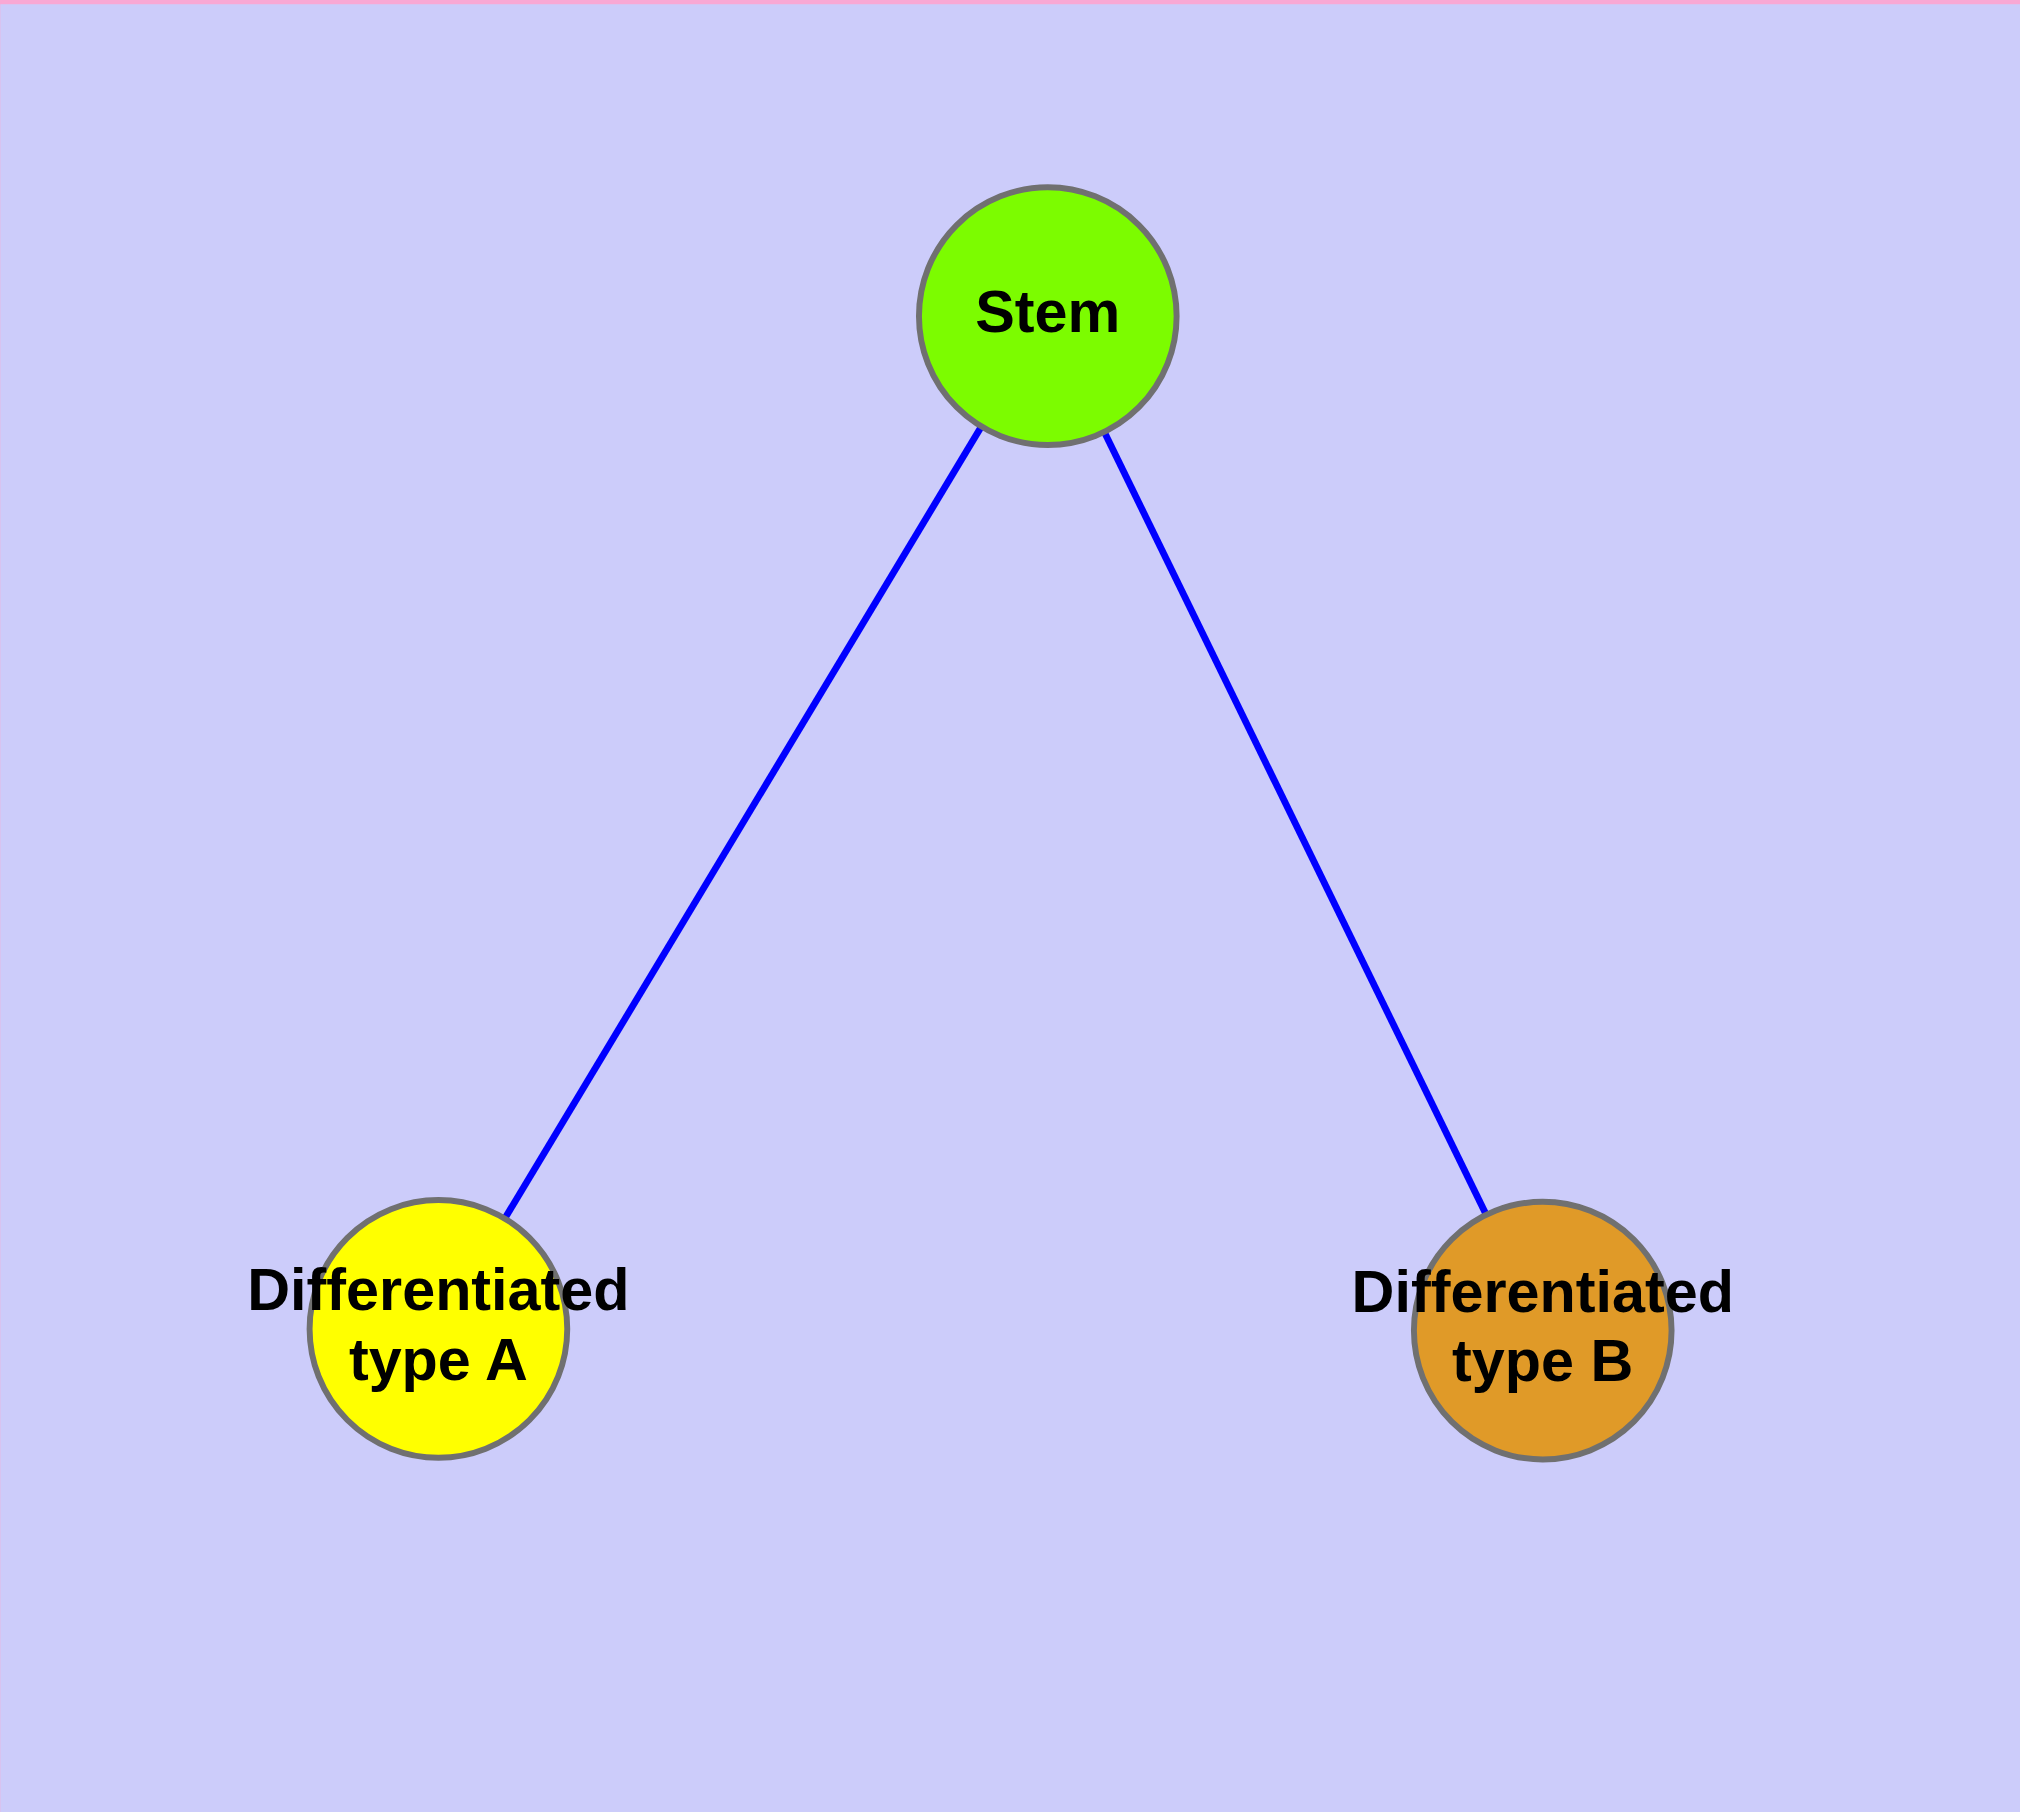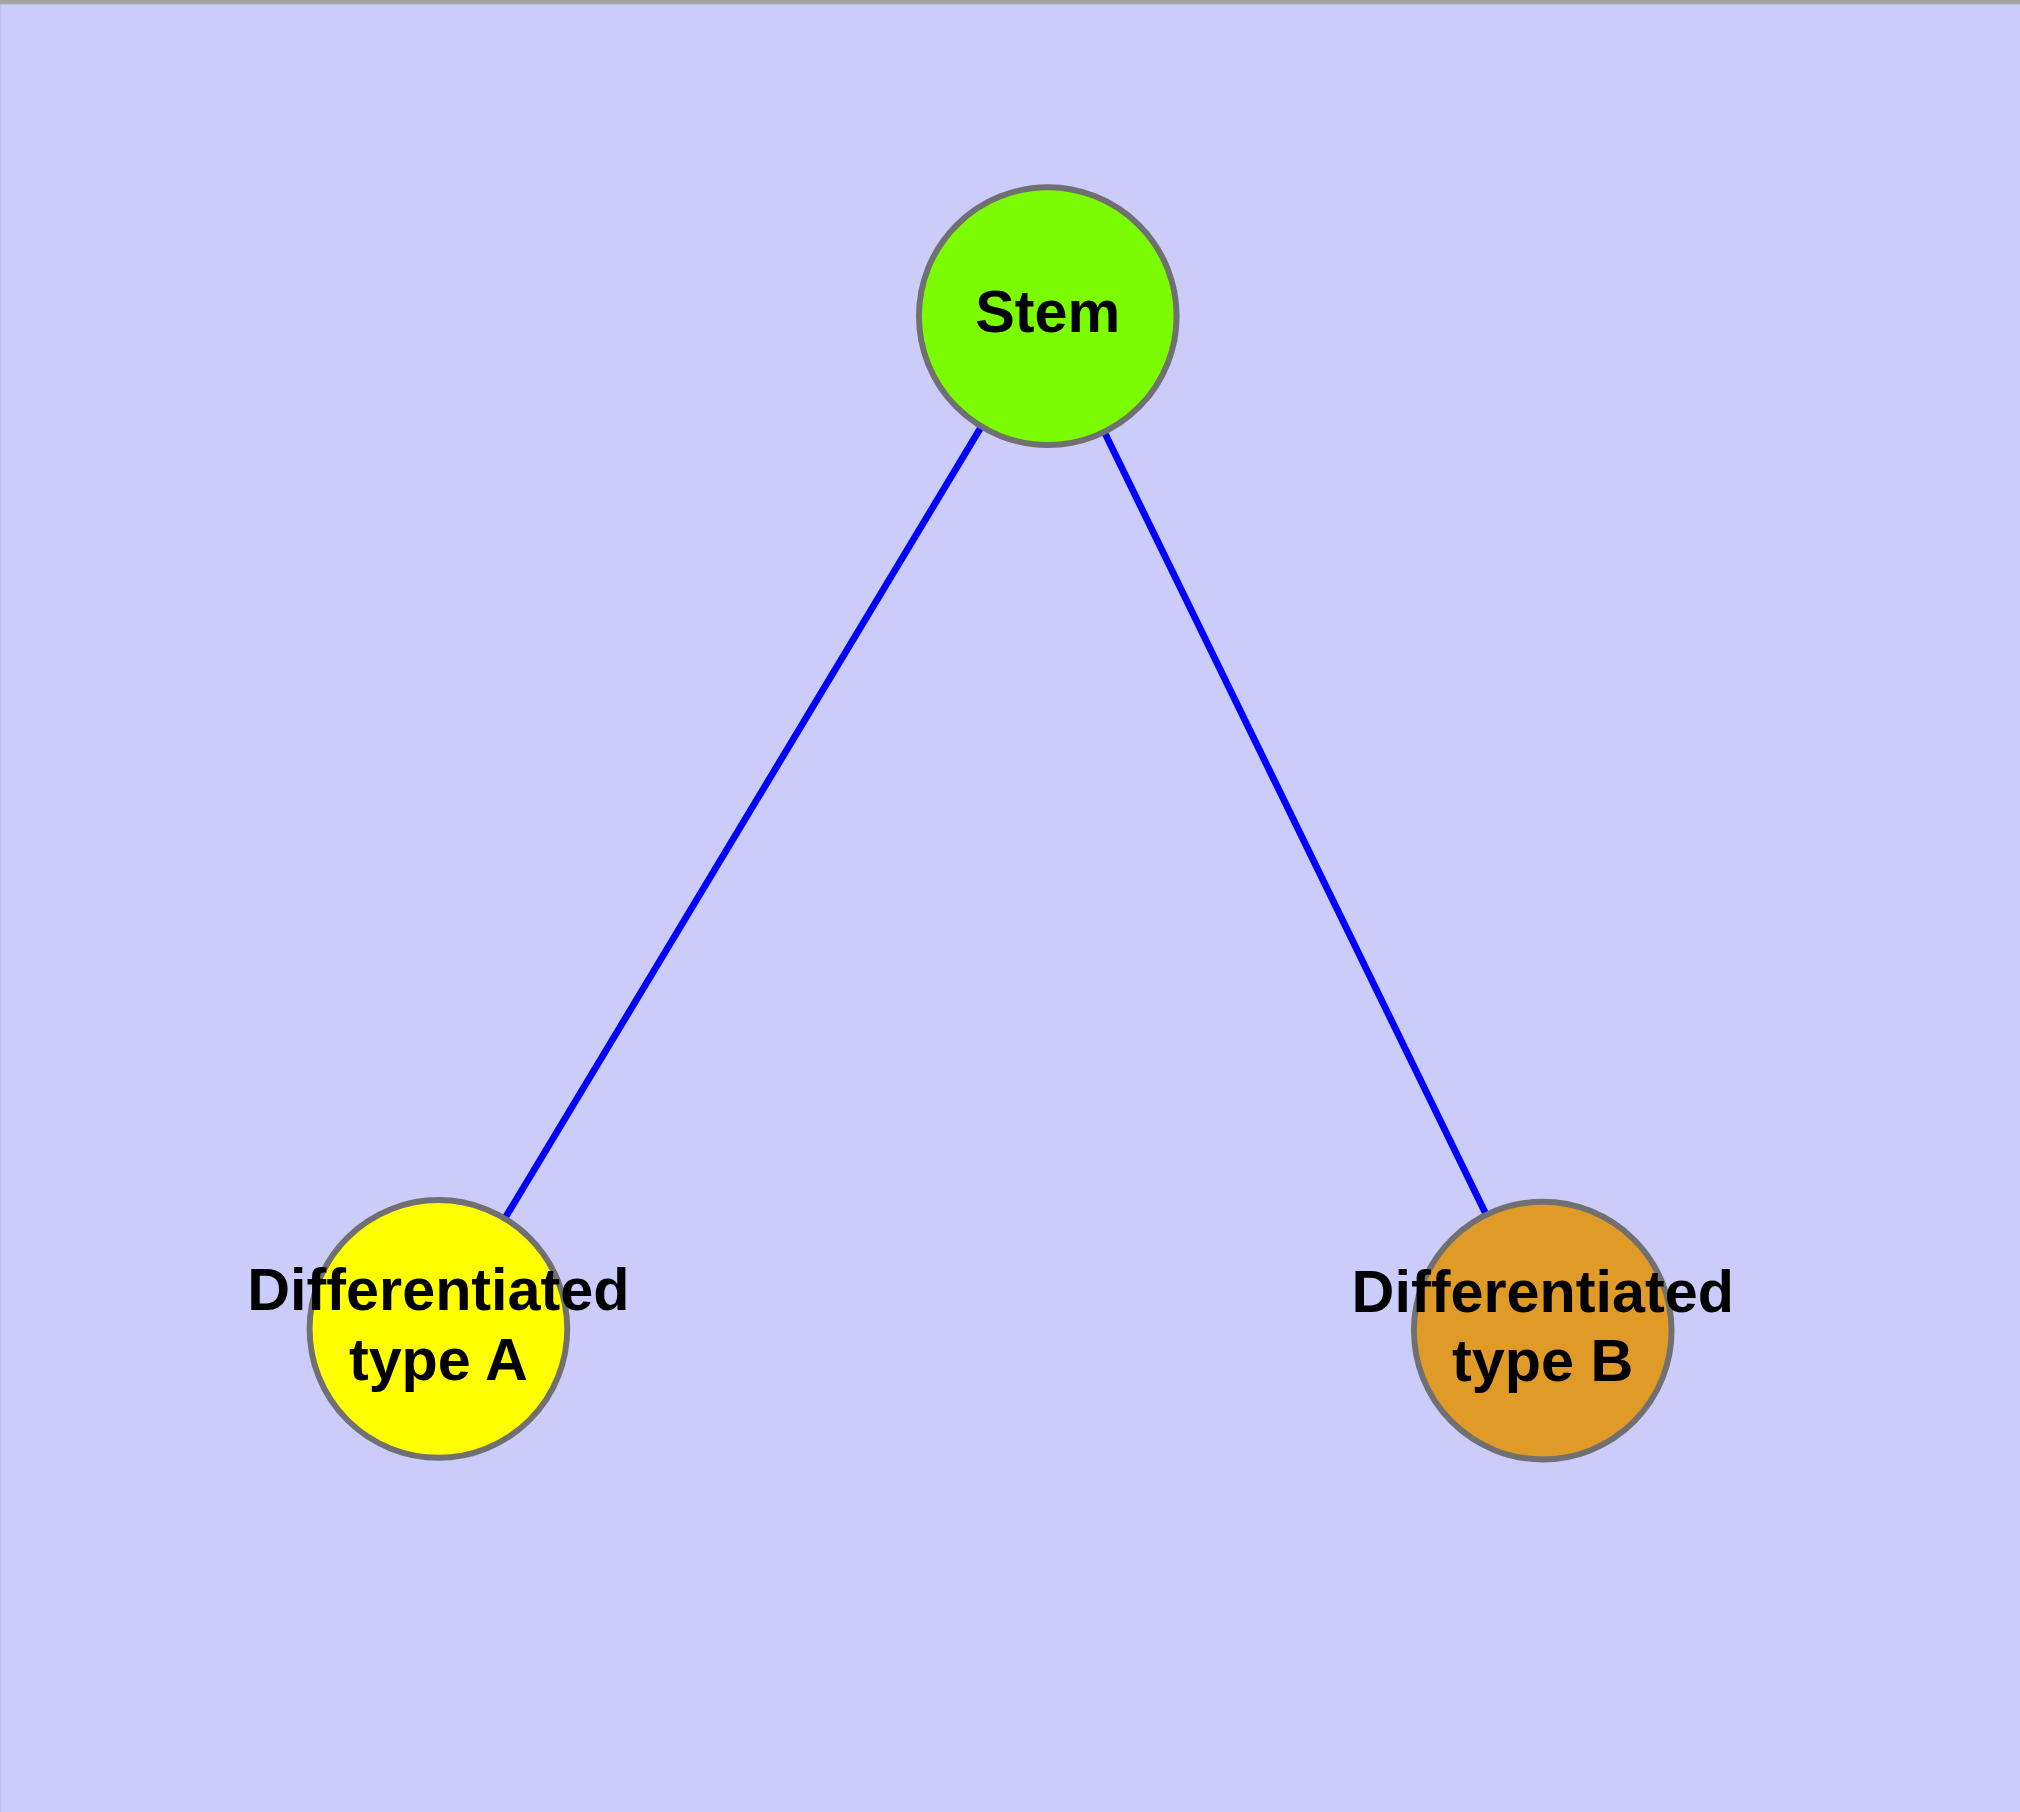--- a/index.html
+++ b/index.html
@@ -33,21 +33,21 @@
     font-weight: bold;
     fill: #000000;
     text-anchor: middle;
     dominant-baseline: middle;
     white-space: pre;
   }
 </style>
 </head>
 <body style="width: 2021px; height: 1812px;">
 
-<div id="graph-canvas" style="background: #a3a3a3;">
+<div id="graph-canvas" style="background: #f9a8d4;">
   <svg id="graph-svg" viewBox="0 0 2384 2138" xmlns="http://www.w3.org/2000/svg">
     <rect id="plot-background" x="0" y="5" width="2384" height="2133" fill="#ccccfa"></rect>
     <g id="edges-layer">
         <line x1="1236" y1="373" x2="517" y2="1568" stroke="#0000ff" stroke-width="8" stroke-linecap="butt"></line>
         <line x1="1236" y1="373" x2="1820" y2="1570" stroke="#0000ff" stroke-width="8" stroke-linecap="butt"></line>
       </g>
     <g id="nodes-layer">
         <g>
           <circle cx="1236" cy="373" r="152" fill="#7cfc00" stroke="#707070" stroke-width="7"></circle>
           <text class="node-label" x="1236" y="373" font-size="70" fill="#000000"><tspan x="1236" dy="0">Stem</tspan></text>

